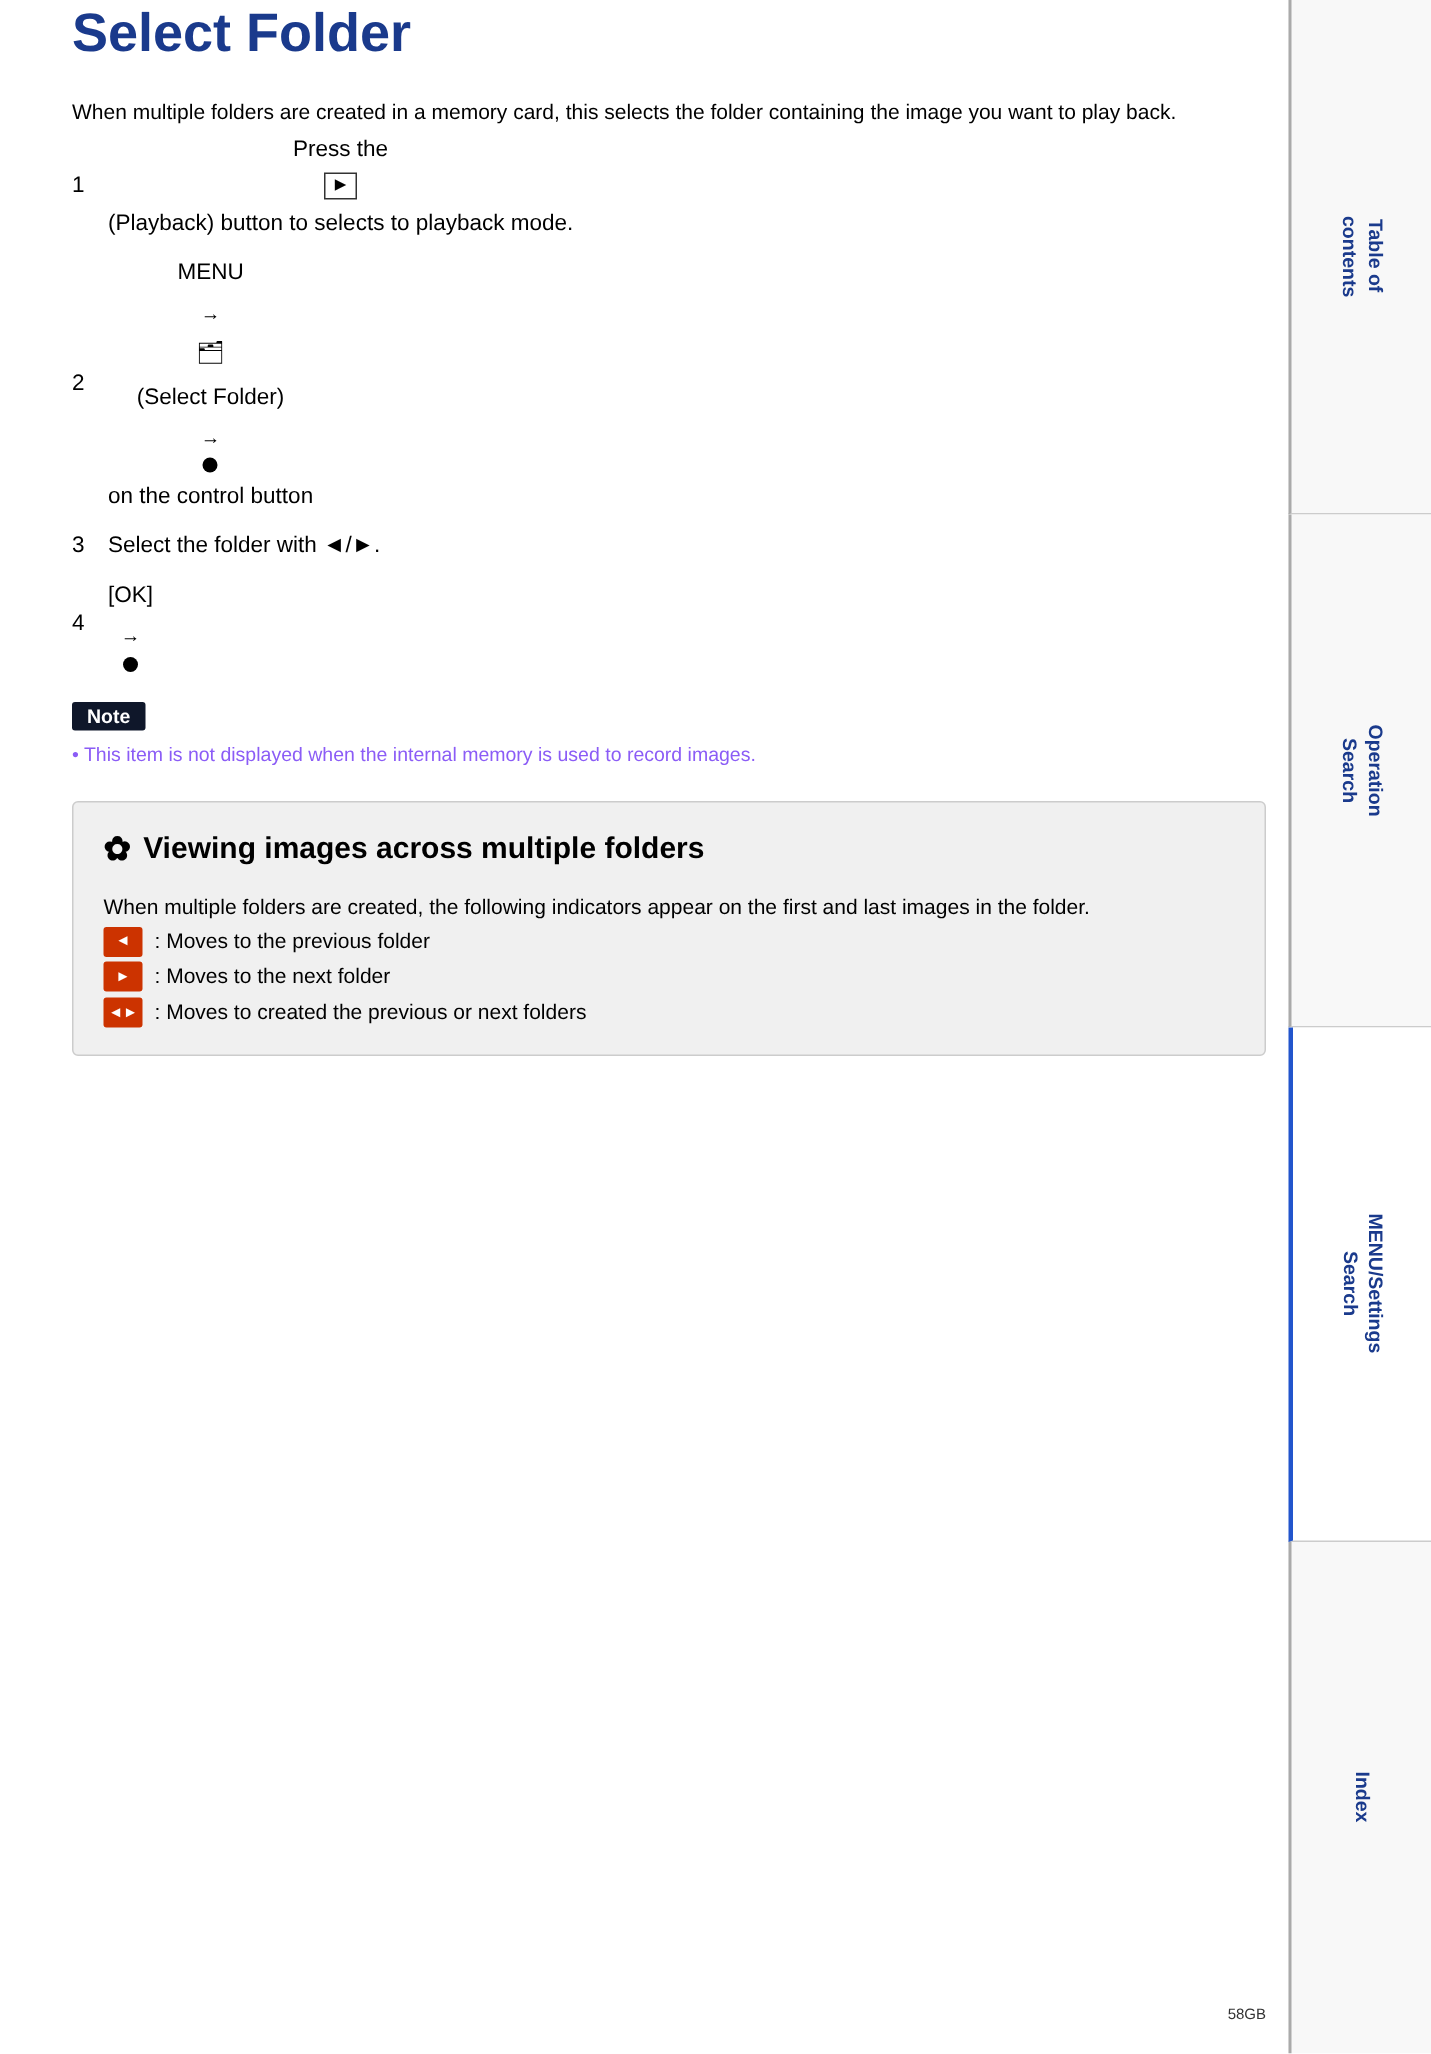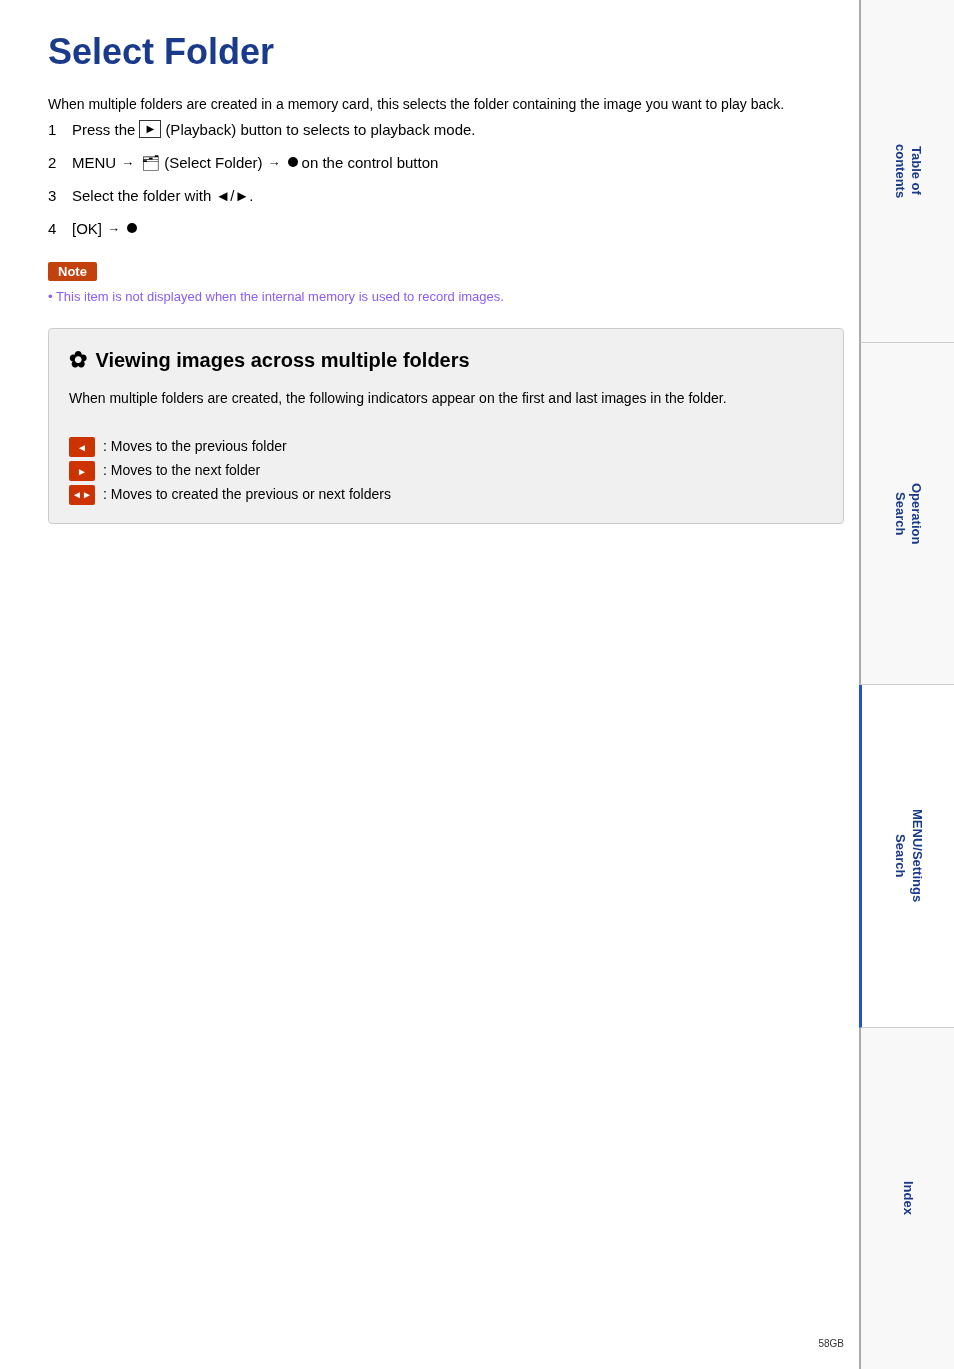--- a/index.html
+++ b/index.html
@@ -9,21 +9,20 @@
       background: #ffffff;
       font-family: Arial, Helvetica, sans-serif;
       font-size: 15px;
       color: #000000;
       position: relative;
     }
 
     .main-content {
       margin-left: 48px;
       margin-right: 110px;
-      padding-top: 30px;
       padding-bottom: 60px;
     }
 
     .page-title {
       font-size: 36px;
       font-weight: bold;
       color: #1a3a8c;
       margin-bottom: 20px;
       line-height: 1.2;
     }
@@ -85,21 +84,21 @@
       font-size: 13px;
       margin: 0 3px;
     }
 
     .note-box {
       margin: 18px 0 22px 0;
     }
 
     .note-label {
       display: inline-block;
-      background: #c2410c;
+      background: #0f172a;
       color: #fff;
       font-size: 13px;
       font-weight: bold;
       padding: 2px 10px;
       margin-bottom: 6px;
       border-radius: 2px;
     }
 
     .note-text {
       font-size: 13px;
@@ -126,21 +125,21 @@
     }
 
     .tip-icon {
       font-size: 22px;
     }
 
     .tip-body {
       font-size: 14px;
       line-height: 1.6;
       color: #000;
-      margin-bottom: 26px;
+      margin-bottom: 0;
     }
 
     .tip-items {
       list-style: none;
       font-size: 14px;
       line-height: 1.7;
     }
 
     .tip-items li {
       display: flex;
@@ -209,20 +208,21 @@
       right: 110px;
       font-size: 10px;
       color: #333;
     }
 
     .step-line {
       display: flex;
       align-items: center;
       flex-wrap: wrap;
       gap: 2px;
+      flex-direction: column;
     }
   </style>
 </head>
 <body>
 
 <div class="main-content">
 
   <h1 class="page-title">Select Folder</h1>
 
   <p class="intro-text">When multiple folders are created in a memory card, this selects the folder containing the image you want to play back.</p>

